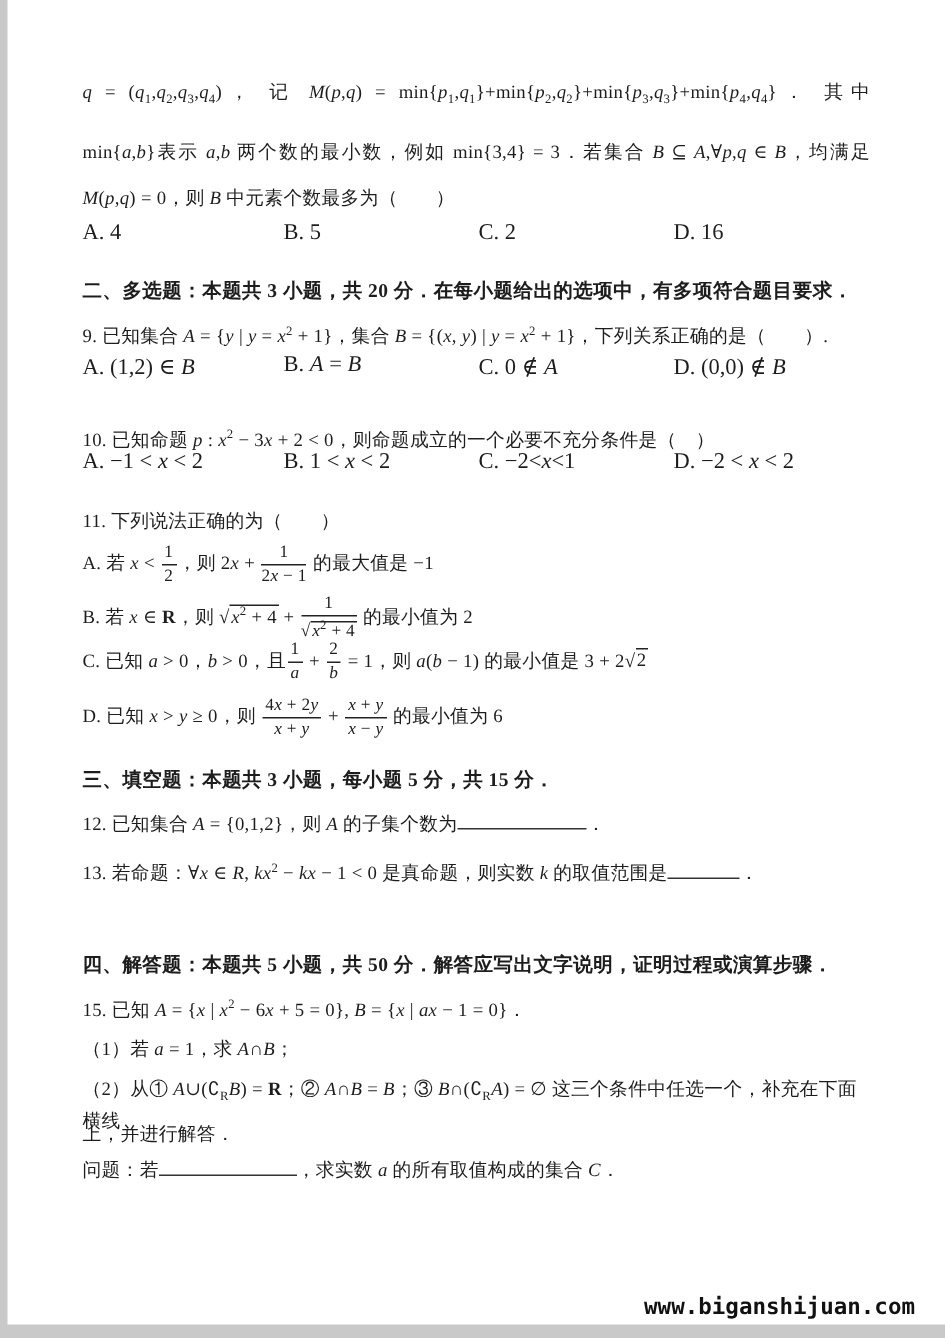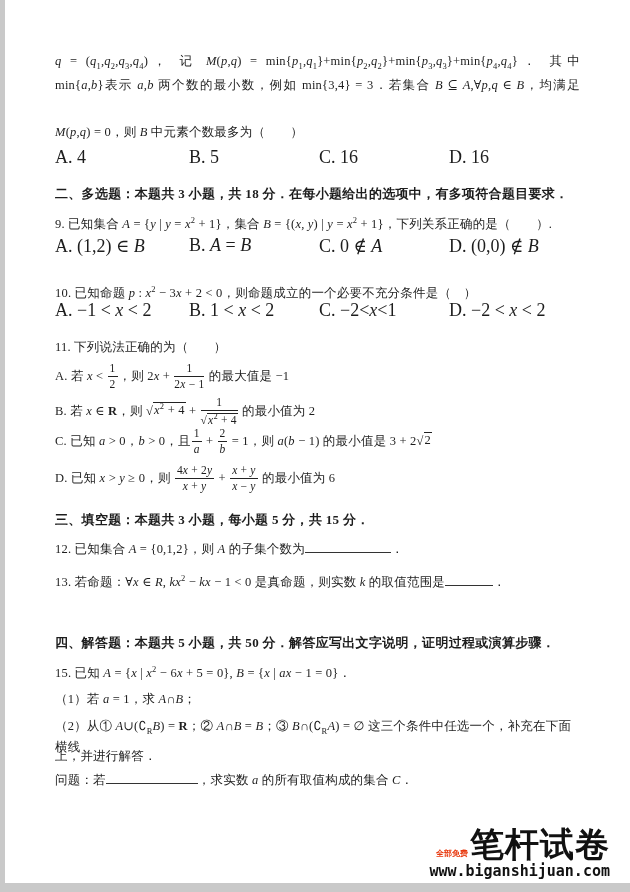--- a/index.html
+++ b/index.html
@@ -8,21 +8,21 @@
     font-family:"Liberation Serif","DejaVu Serif",serif;
     color:#1d1d1d; overflow:hidden;
   }
   .edge-l { position:absolute; left:0; top:0; width:5px; height:100%; background:#c9c9c9; }
   .edge-b { position:absolute; left:0; bottom:0; width:100%; height:9px; background:#c9c9c9; }
 
   .ln { position:absolute; left:55px; right:50px; font-size:12.5px; line-height:17px; letter-spacing:0.2px; }
   .just { text-align:justify; text-align-last:justify; }
   .hdr { font-weight:bold; font-size:13px; letter-spacing:0.3px; }
 
-  .optrow { position:absolute; left:55px; right:49px; height:17px; font-size:18px; }
+  .optrow { position:absolute; left:55px; right:49px; height:17px; font-size:15px; }
   .opt { position:absolute; top:0; white-space:nowrap; }
   .o1 { left:0; } .o2 { left:134px; } .o3 { left:264px; } .o4 { left:394px; }
 
   i { font-style:italic; }
   sub, sup { font-size:8.5px; }
 
   .frac { display:inline-block; vertical-align:middle; text-align:center; line-height:1.15; font-size:11.5px; padding:0 1px; }
   .frac .tp { display:block; border-bottom:1px solid #222; padding:0 2px 1px; }
   .frac .bt { display:block; padding-top:1px; }
   .sqrt { white-space:nowrap; }
@@ -37,30 +37,30 @@
   .brand-name { font-size:34px; font-weight:900; line-height:1; letter-spacing:1px; }
   .url { font-family:"DejaVu Sans Mono","Liberation Mono",monospace; font-size:15px; font-weight:bold; line-height:1.25; }
 </style>
 </head>
 <body>
 
 <div class="page">
   <div class="edge-l"></div>
 
   <p class="ln just" style="top:40px"><i>q</i> = (<i>q</i><sub>1</sub>,<i>q</i><sub>2</sub>,<i>q</i><sub>3</sub>,<i>q</i><sub>4</sub>)， 记 <i>M</i>(<i>p</i>,<i>q</i>) = min{<i>p</i><sub>1</sub>,<i>q</i><sub>1</sub>}+min{<i>p</i><sub>2</sub>,<i>q</i><sub>2</sub>}+min{<i>p</i><sub>3</sub>,<i>q</i><sub>3</sub>}+min{<i>p</i><sub>4</sub>,<i>q</i><sub>4</sub>}． 其中</p>
-  <p class="ln just" style="top:64px">min{<i>a</i>,<i>b</i>}表示 <i>a</i>,<i>b</i> 两个数的最小数，例如 min{3,4} = 3．若集合 <i>B</i> ⊆ <i>A</i>,∀<i>p</i>,<i>q</i> ∈ <i>B</i>，均满足</p>
+  <p class="ln just" style="top:80px">min{<i>a</i>,<i>b</i>}表示 <i>a</i>,<i>b</i> 两个数的最小数，例如 min{3,4} = 3．若集合 <i>B</i> ⊆ <i>A</i>,∀<i>p</i>,<i>q</i> ∈ <i>B</i>，均满足</p>
   <p class="ln" style="top:111px"><i>M</i>(<i>p</i>,<i>q</i>) = 0，则 <i>B</i> 中元素个数最多为（　　）</p>
   <div class="optrow" style="top:147px">
     <span class="opt o1">A. 4</span>
     <span class="opt o2">B. 5</span>
-    <span class="opt o3">C. 16</span>
+    <span class="opt o3">C. 2</span>
     <span class="opt o4">D. 16</span>
   </div>
 
-  <p class="ln hdr" style="top:172px">二、多选题：本题共 3 小题，共 18 分．在每小题给出的选项中，有多项符合题目要求．</p>
+  <p class="ln hdr" style="top:172px">二、多选题：本题共 3 小题，共 20 分．在每小题给出的选项中，有多项符合题目要求．</p>
 
   <p class="ln" style="top:199px">9. 已知集合 <i>A</i> = {<i>y</i> | <i>y</i> = <i>x</i><sup>2</sup> + 1}，集合 <i>B</i> = {(<i>x</i>, <i>y</i>) | <i>y</i> = <i>x</i><sup>2</sup> + 1}，下列关系正确的是（　　）.</p>
   <div class="optrow" style="top:235px">
     <span class="opt o1">A. (1,2) ∈ <i>B</i></span>
     <span class="opt o2">B. <i>A</i> = <i>B</i></span>
     <span class="opt o3">C. 0 ∉ <i>A</i></span>
     <span class="opt o4">D. (0,0) ∉ <i>B</i></span>
   </div>
 
   <p class="ln" style="top:268px">10. 已知命题 <i>p</i> : <i>x</i><sup>2</sup> − 3<i>x</i> + 2 &lt; 0，则命题成立的一个必要不充分条件是（　）</p>
@@ -82,21 +82,17 @@
   <p class="ln" style="top:557px">13. 若命题：∀<i>x</i> ∈ <i>R</i>, <i>kx</i><sup>2</sup> − <i>kx</i> − 1 &lt; 0 是真命题，则实数 <i>k</i> 的取值范围是<span class="blank w48"></span>．</p>
 
   <p class="ln hdr" style="top:621px">四、解答题：本题共 5 小题，共 50 分．解答应写出文字说明，证明过程或演算步骤．</p>
   <p class="ln" style="top:648px">15. 已知 <i>A</i> = {<i>x</i> | <i>x</i><sup>2</sup> − 6<i>x</i> + 5 = 0}, <i>B</i> = {<i>x</i> | <i>ax</i> − 1 = 0}．</p>
   <p class="ln" style="top:678px">（1）若 <i>a</i> = 1，求 <i>A</i>∩<i>B</i>；</p>
   <p class="ln" style="top:705px">（2）从① <i>A</i>∪(∁<sub>R</sub><i>B</i>) = <b>R</b>；② <i>A</i>∩<i>B</i> = <i>B</i>；③ <i>B</i>∩(∁<sub>R</sub><i>A</i>) = ∅ 这三个条件中任选一个，补充在下面横线</p>
   <p class="ln" style="top:759px">问题：若<span class="blank w92"></span>，求实数 <i>a</i> 的所有取值构成的集合 <i>C</i>．</p>
   <p class="ln" style="top:735px">上，并进行解答．</p>
 
   <div class="brand">
-    <div class="brand-row">
-      <span class="badge">全部免费</span>
-      <span class="brand-name">笔杆试卷</span>
-    </div>
     <div class="url">www.biganshijuan.com</div>
   </div>
 
   <div class="edge-b"></div>
 </div>
 
 </body></html>

